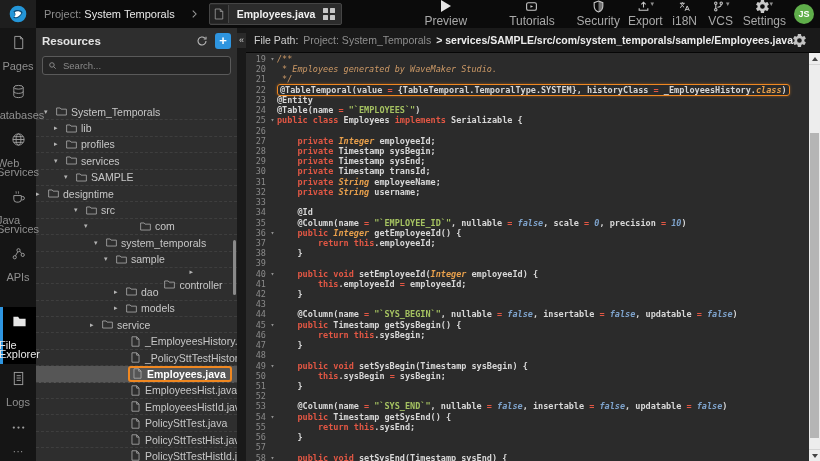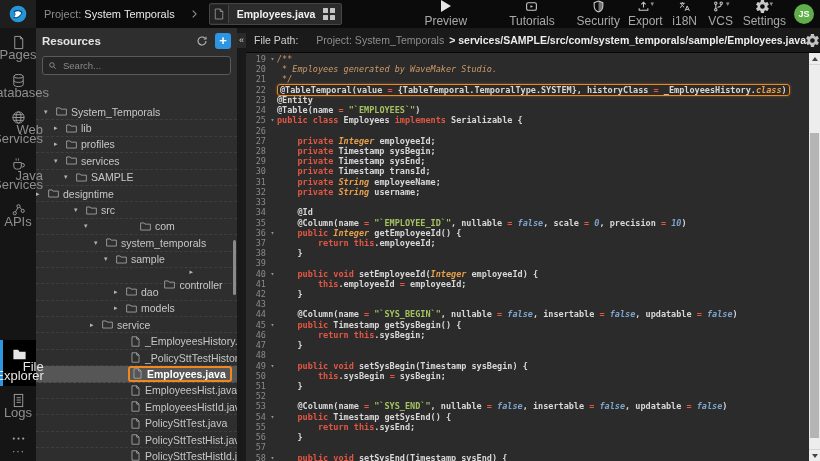--- a/index.html
+++ b/index.html
@@ -37,21 +37,21 @@
   .tutorials-item{margin-left:42px}
   .tb-right{margin-left:auto;display:flex;align-items:center;gap:8px;padding-right:6px}
   .avatar{width:20px;height:20px;border-radius:50%;background:#5fae4a;color:#fff;
           font-size:9px;font-weight:bold;display:flex;align-items:center;justify-content:center}
 
   
   .rail{position:absolute;top:28px;left:0;bottom:0;width:36px;background:#151515;
         display:flex;flex-direction:column;align-items:stretch;z-index:5}
   .rail-item{display:flex;flex-direction:column;align-items:center;padding:7px 0 6px;cursor:pointer;color:#9f9f9f}
   .rail-item svg{width:15px;height:15px}
-  .rail-item .rlb{font-size:13px;line-height:8.5px;text-align:right;margin-top:1px;color:#8f8f8f;white-space:pre-line}
+  .rail-item .rlb{font-size:11px;line-height:8.5px;text-align:left;margin-top:12px;color:#8f8f8f;white-space:pre-line}
   .rail-item.active{background:#000;border-left:3px solid #2e95e0;padding-left:0;margin-left:0}
   .rail-item.active .rlb{color:#e6e6e6}
   .rail-item.active svg{color:#e6e6e6}
   .rail-spacer{flex:1}
 
   
   .res{position:absolute;top:28px;left:36px;width:201px;bottom:0;background:#2e2e2e;
        border-right:1px solid #080808;overflow:hidden}
   .res-head{height:26px;display:flex;align-items:center;padding:0 6px}
   .res-title{font-size:11.5px;font-weight:bold;color:#e3e3e3;flex:1}
@@ -81,21 +81,21 @@
 
   
   .split{position:absolute;top:28px;left:237px;width:9px;bottom:0;background:#191919;z-index:5}
   .collapse-btn{margin-top:5px;width:9px;height:15px;color:#cfcfcf;font-size:9px;line-height:15px;
                 text-align:center;background:#2a2a2a;cursor:pointer}
 
   
   .editor{position:absolute;top:28px;left:246px;right:0;bottom:0;background:#2b2b2b}
   .pathbar{height:24px;background:#1a1a1a;border-bottom:1px solid #060606;display:flex;
            align-items:center;padding:0 8px;font-size:10.5px;white-space:nowrap}
-  .pathbar .pl{color:#cfcfcf;margin-right:18px}
+  .pathbar .pl{color:#cfcfcf;margin-right:5px}
   .pathbar .pp{color:#8f8f8f;margin-right:5px}
   .pathbar .pf{color:#ededed;font-weight:bold}
   .path-actions{margin-left:auto;display:flex;align-items:center;gap:13px;padding-right:4px}
   .path-actions .pa{color:#c3c3c3;cursor:pointer}
   .path-actions svg{width:13px;height:13px}
 
   .code{position:absolute;top:25px;left:0;right:0;bottom:0;overflow:hidden;
         font-family:"DejaVu Sans Mono","Liberation Mono",monospace}
   .code-lines{position:absolute;top:1px;left:0;right:11px;bottom:0}
   .cl{height:10.22px;line-height:10.22px;display:flex;font-size:8.5px;white-space:pre}

